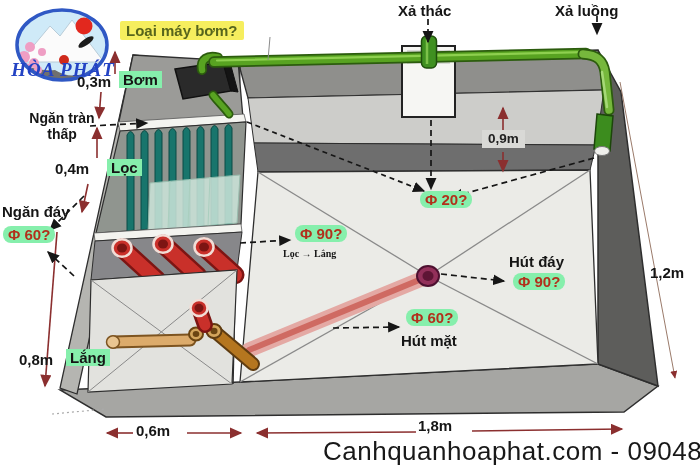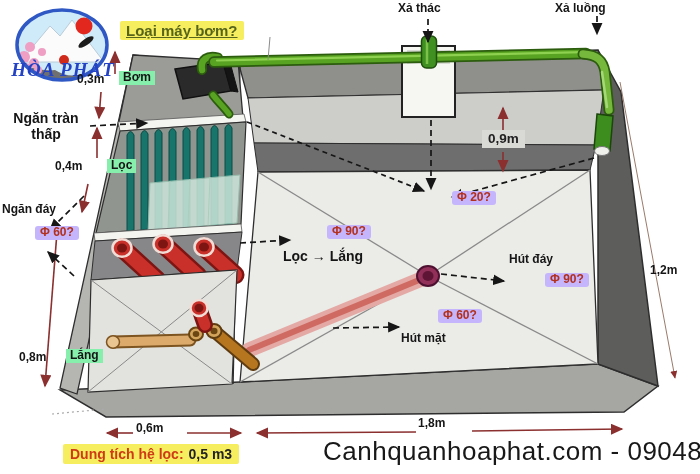--- a/index.html
+++ b/index.html
@@ -1,25 +1,25 @@
 <!DOCTYPE html>
 <html><head>
 <meta charset="utf-8">
 <style>
   html,body{margin:0;padding:0;background:#fff;}
   .stage{position:relative;width:700px;height:474px;background:#fff;overflow:hidden;
          font-family:"Liberation Sans",sans-serif;}
   .stage svg.diagram{position:absolute;left:0;top:0;}
-  .lbl{position:absolute;font-weight:bold;font-size:12px;color:#151515;white-space:nowrap;line-height:1.15;}
-  .hl{background:#c4b5fd;color:#b2301c;padding:0 5px;border-radius:3px;margin-left:32px;}
-  .hl-q{background:#f6ee5e;color:#57651c;padding:1px 6px;border-radius:2px;font-size:15px;text-decoration:underline;}
+  .lbl{position:absolute;font-weight:bold;font-size:15px;color:#151515;white-space:nowrap;line-height:1.15;}
+  .hl{background:#86efac;color:#b2301c;padding:0 5px;border-radius:8px;}
+  .hl-q{background:#f6ee5e;color:#57651c;padding:1px 6px;border-radius:2px;font-size:15px;}
   .wbox{background:#86efac;padding:0 4px;}
   .graybox{background:#d9d9d6;padding:1px 6px;font-size:13.5px;color:#222;}
-  .wrap{white-space:normal;text-align:center;width:92px;font-size:14px;}
-  .small{font-size:14px;}
+  .wrap{white-space:normal;text-align:center;width:92px;font-size:14px;margin-left:16px;}
+  .small{font-size:10px;font-family:Liberation Serif, serif;}
   .vol{position:absolute;background:#f6ee5e;padding:2px 7px;border-radius:2px;
        font-weight:bold;font-size:14px;white-space:nowrap;}
   .vol .vlab{color:#cf3b17;}
   .vol .vval{color:#232323;margin-left:5px;}
   .watermark{position:absolute;left:295px;top:436px;font-size:26px;letter-spacing:.5px;
              color:#000000;opacity:.9;white-space:nowrap;z-index:9;pointer-events:none;margin-left:28px;}
   .logo-text{position:absolute;left:0;top:59px;width:126px;text-align:center;
              font-family:"Liberation Serif",serif;font-style:italic;font-weight:bold;
              font-size:19px;color:#2343c4;letter-spacing:1px;}
 </style>
@@ -237,18 +237,15 @@
   <div class="lbl hl" style="left:406px;top:309px">Φ 60?</div>
   <div class="lbl" style="left:401px;top:332px">Hút mặt</div>
 
   <div class="lbl wbox" style="left:66px;top:349px">Lắng</div>
   <div class="lbl" style="left:19px;top:351px">0,8m</div>
   <div class="lbl" style="left:650px;top:264px">1,2m</div>
 
   <div class="lbl" style="left:136px;top:422px">0,6m</div>
   <div class="lbl" style="left:418px;top:417px">1,8m</div>
 
-  <div class="vol" style="left:63px;top:444px">
-    <span class="vlab">Dung tích hệ lọc:</span><span class="vval">0,5 m3</span>
-  </div>
 
   <div class="watermark">Canhquanhoaphat.com - 0904855179</div>
 </div>
 
 </body></html>

